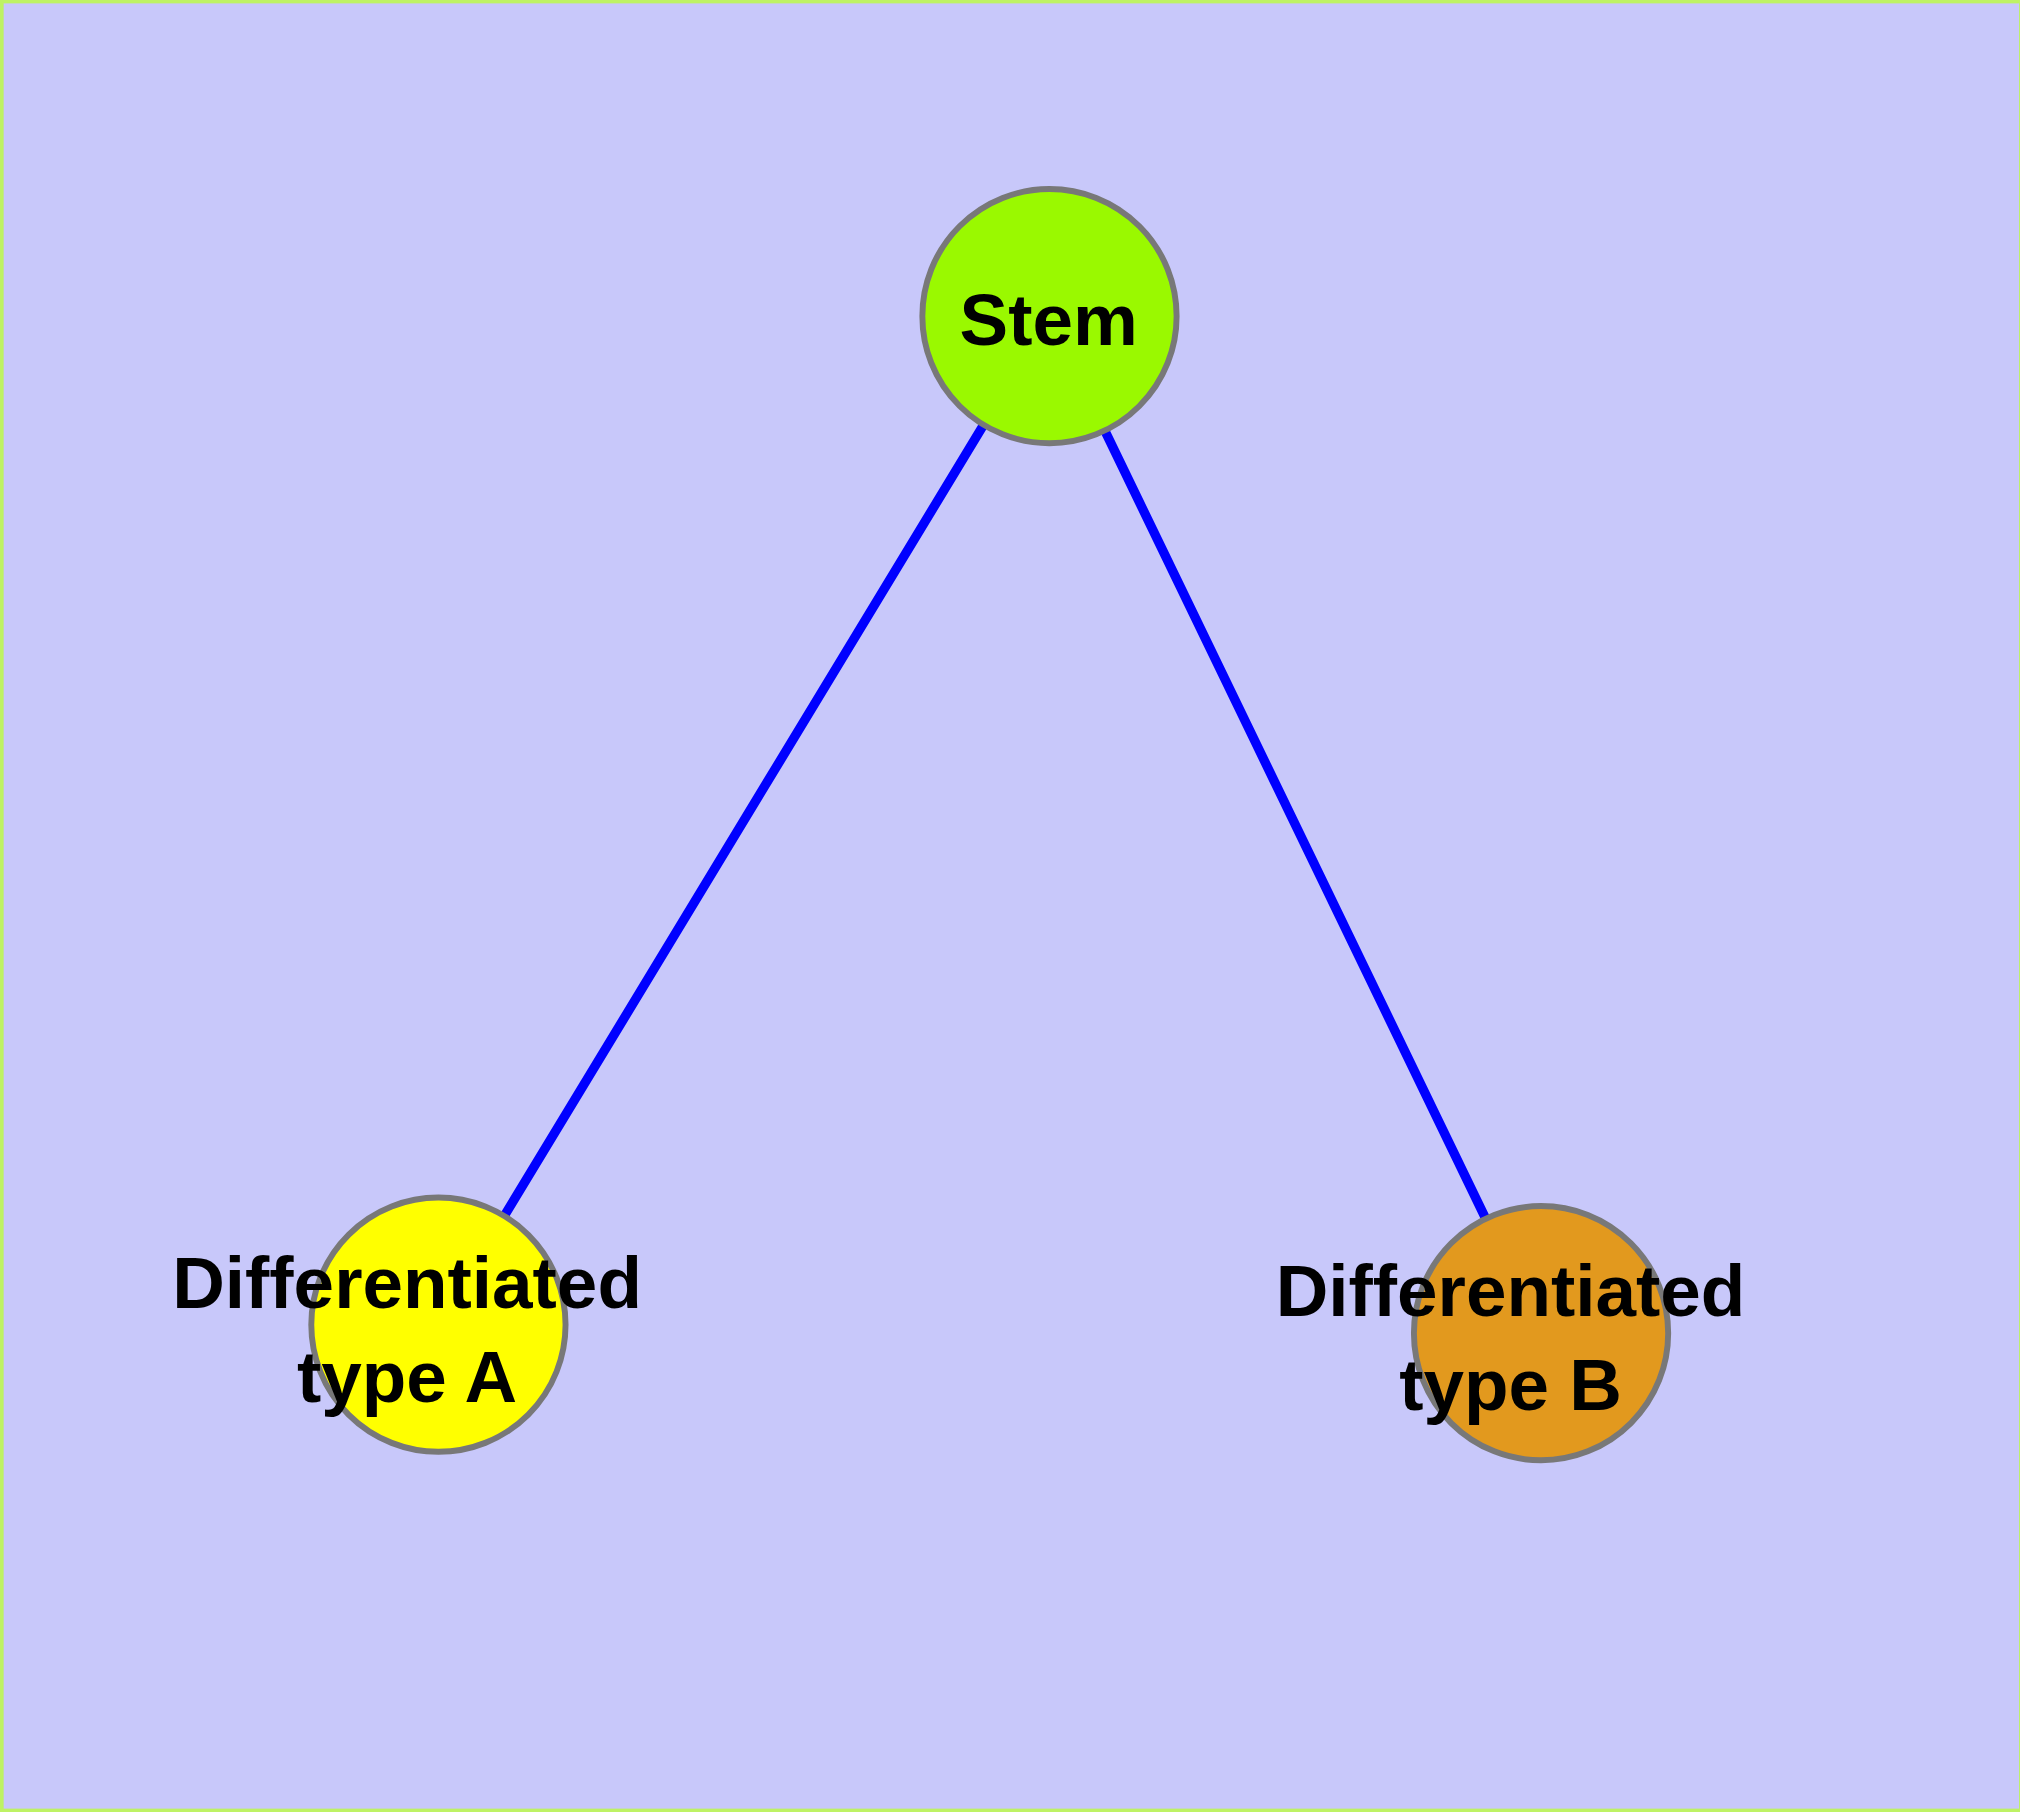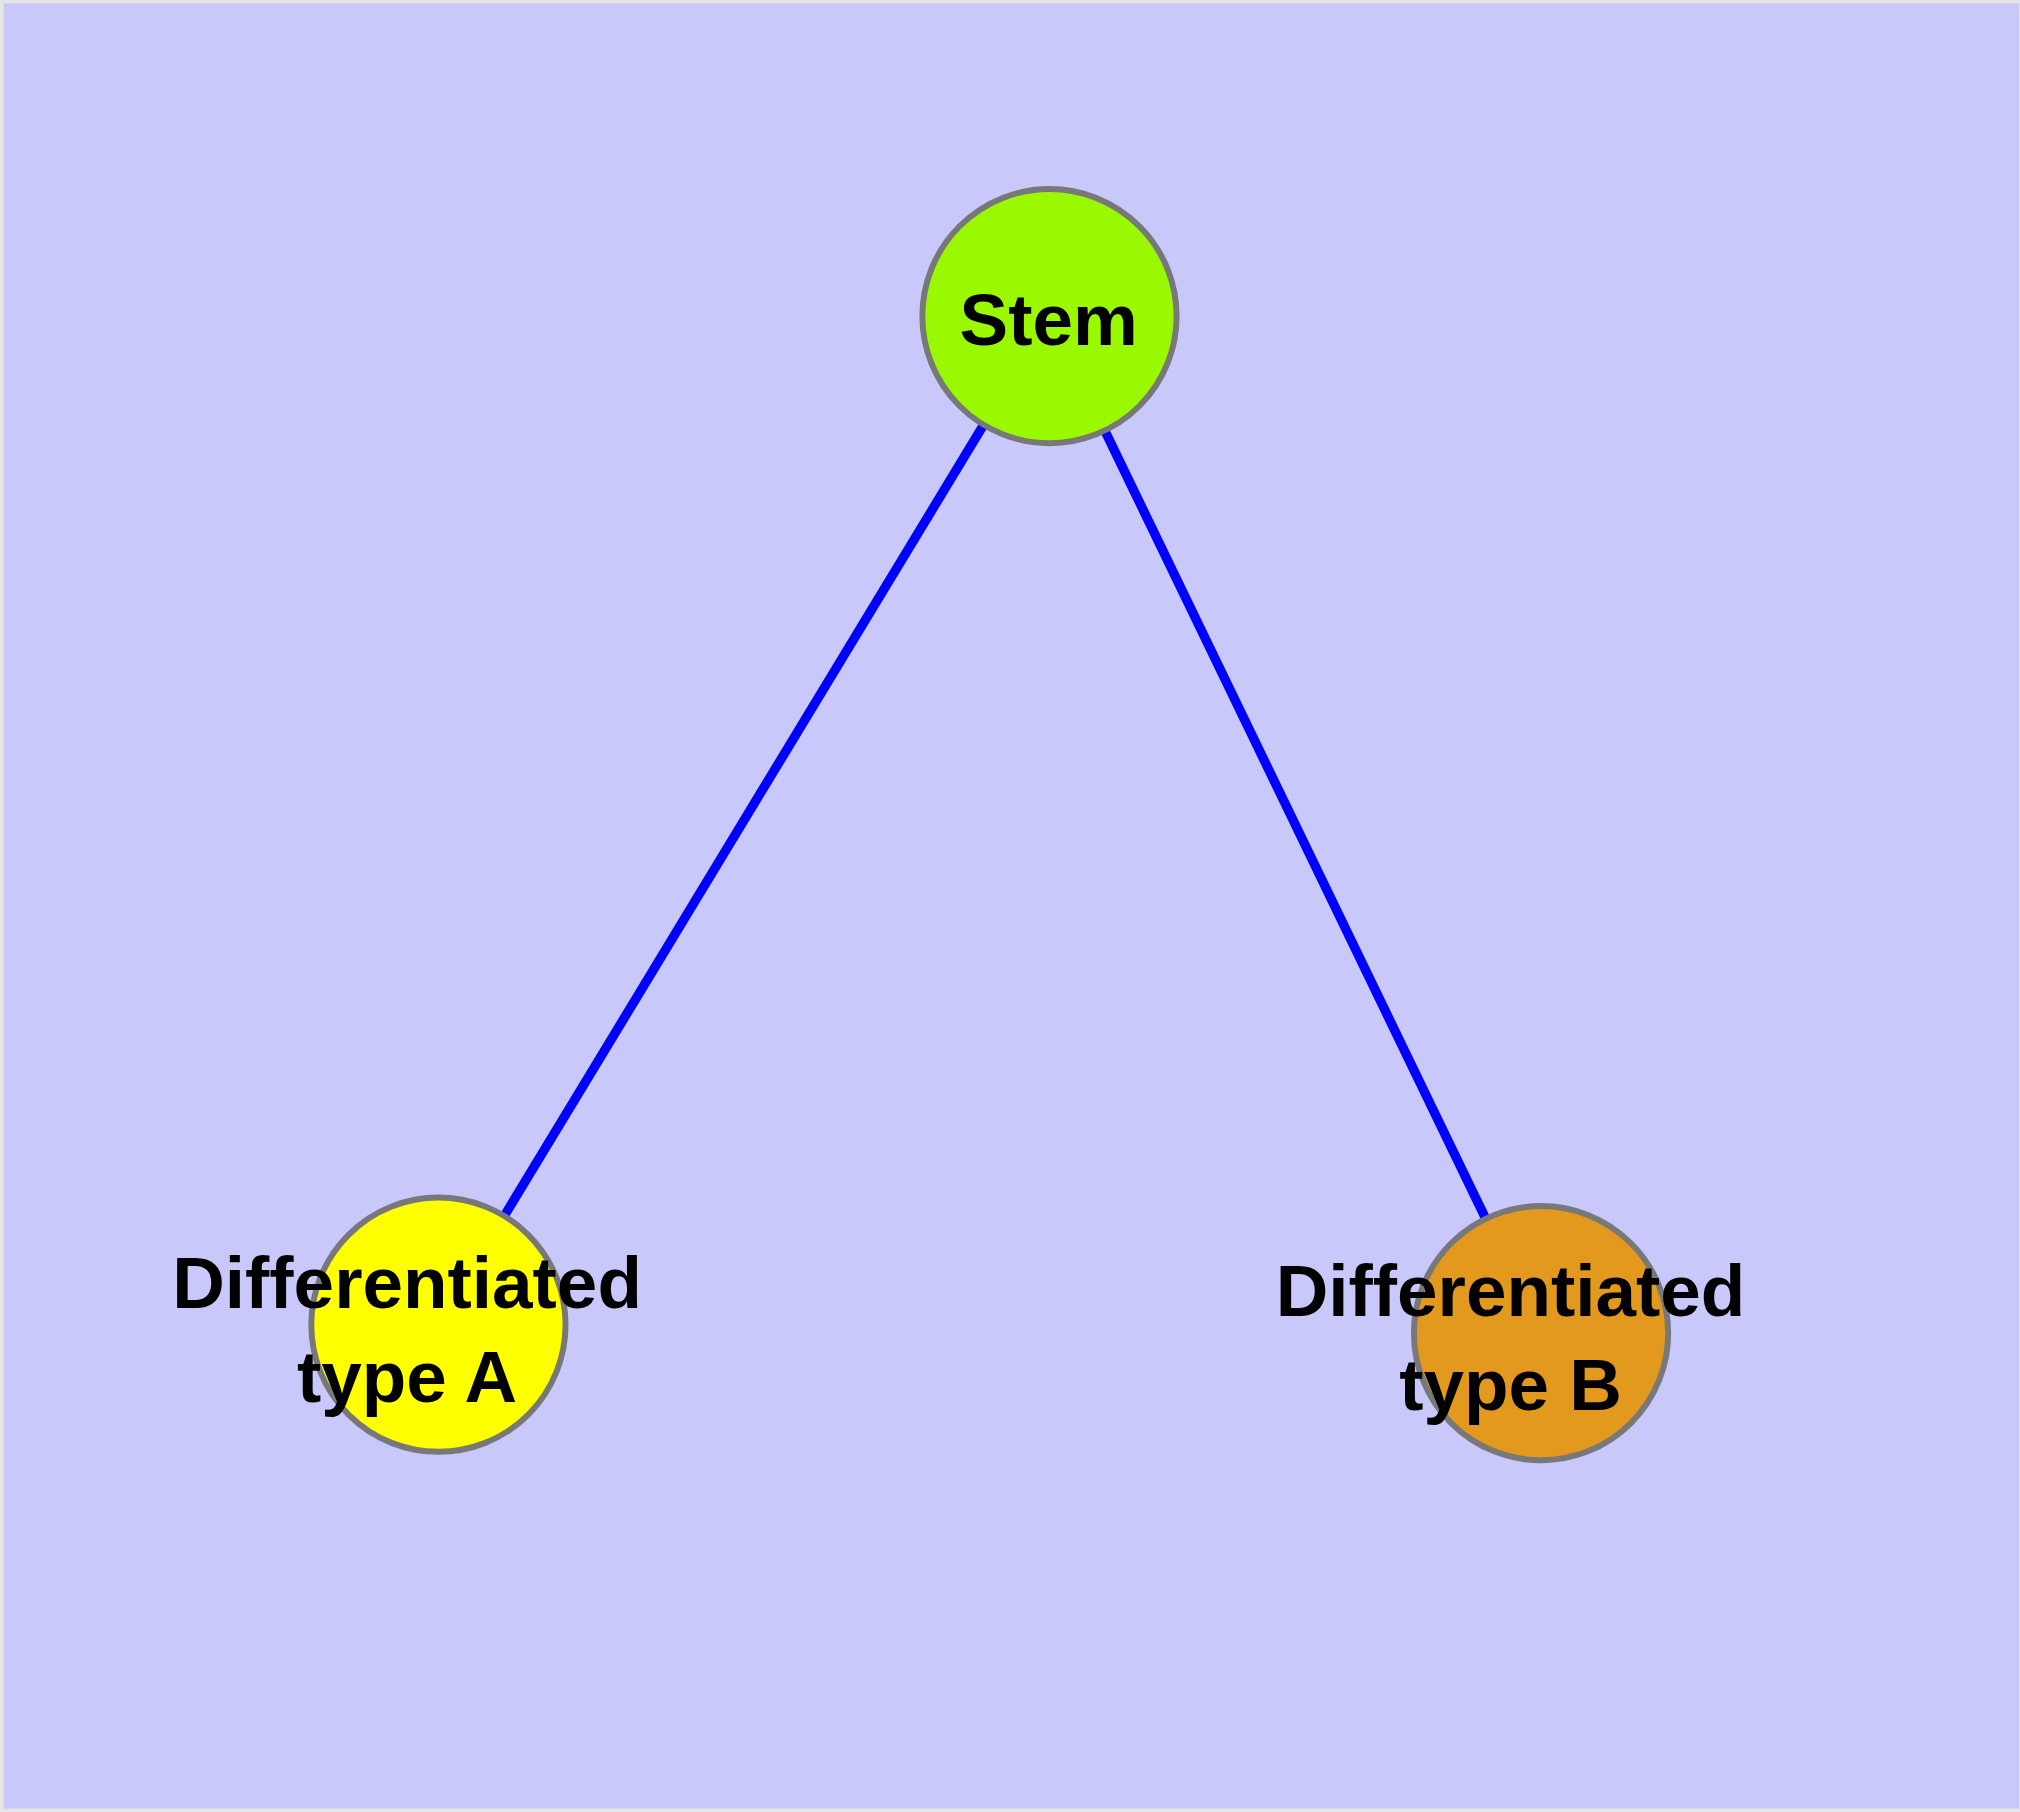--- a/index.html
+++ b/index.html
@@ -4,21 +4,21 @@
 <style>
   html, body {
     margin: 0;
     padding: 0;
     background: #ffffff;
   }
   .stage {
     position: relative;
     width: 2021px;
     height: 1812px;
-    background: #e5e5e5;
+    background: #bef264;
     overflow: hidden;
     font-family: "Liberation Sans", sans-serif;
   }
   .stage svg {
     position: absolute;
     left: 0;
     top: 0;
     display: block;
   }
   .node-circle {

